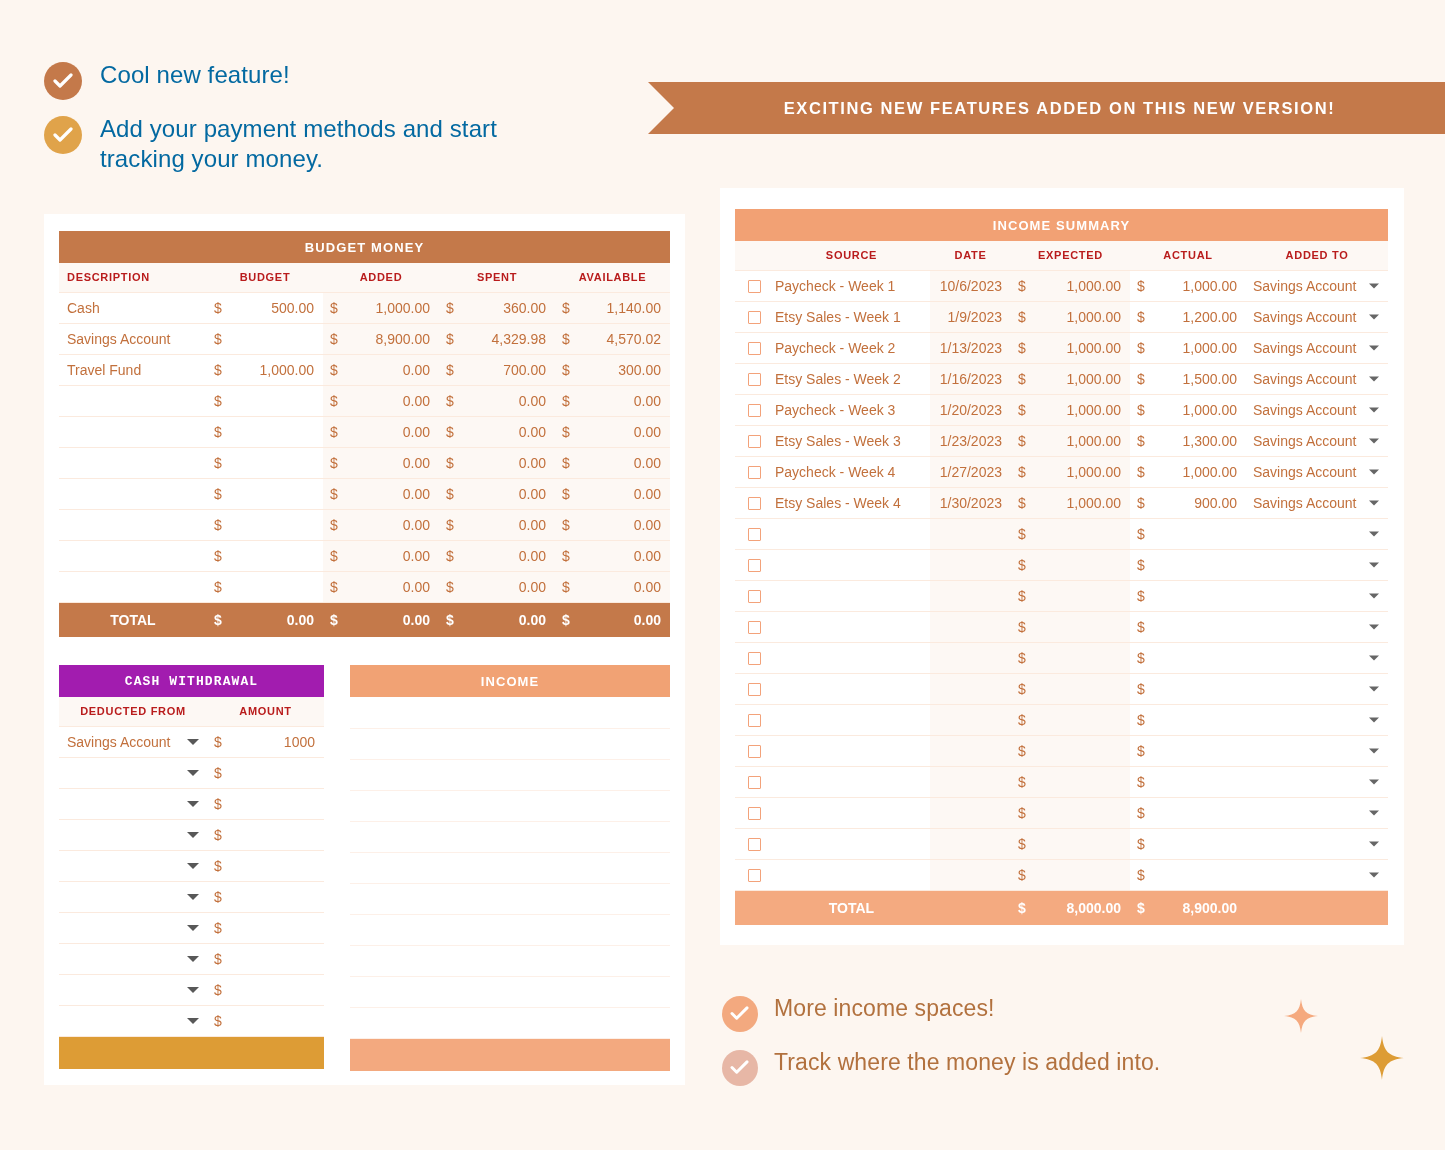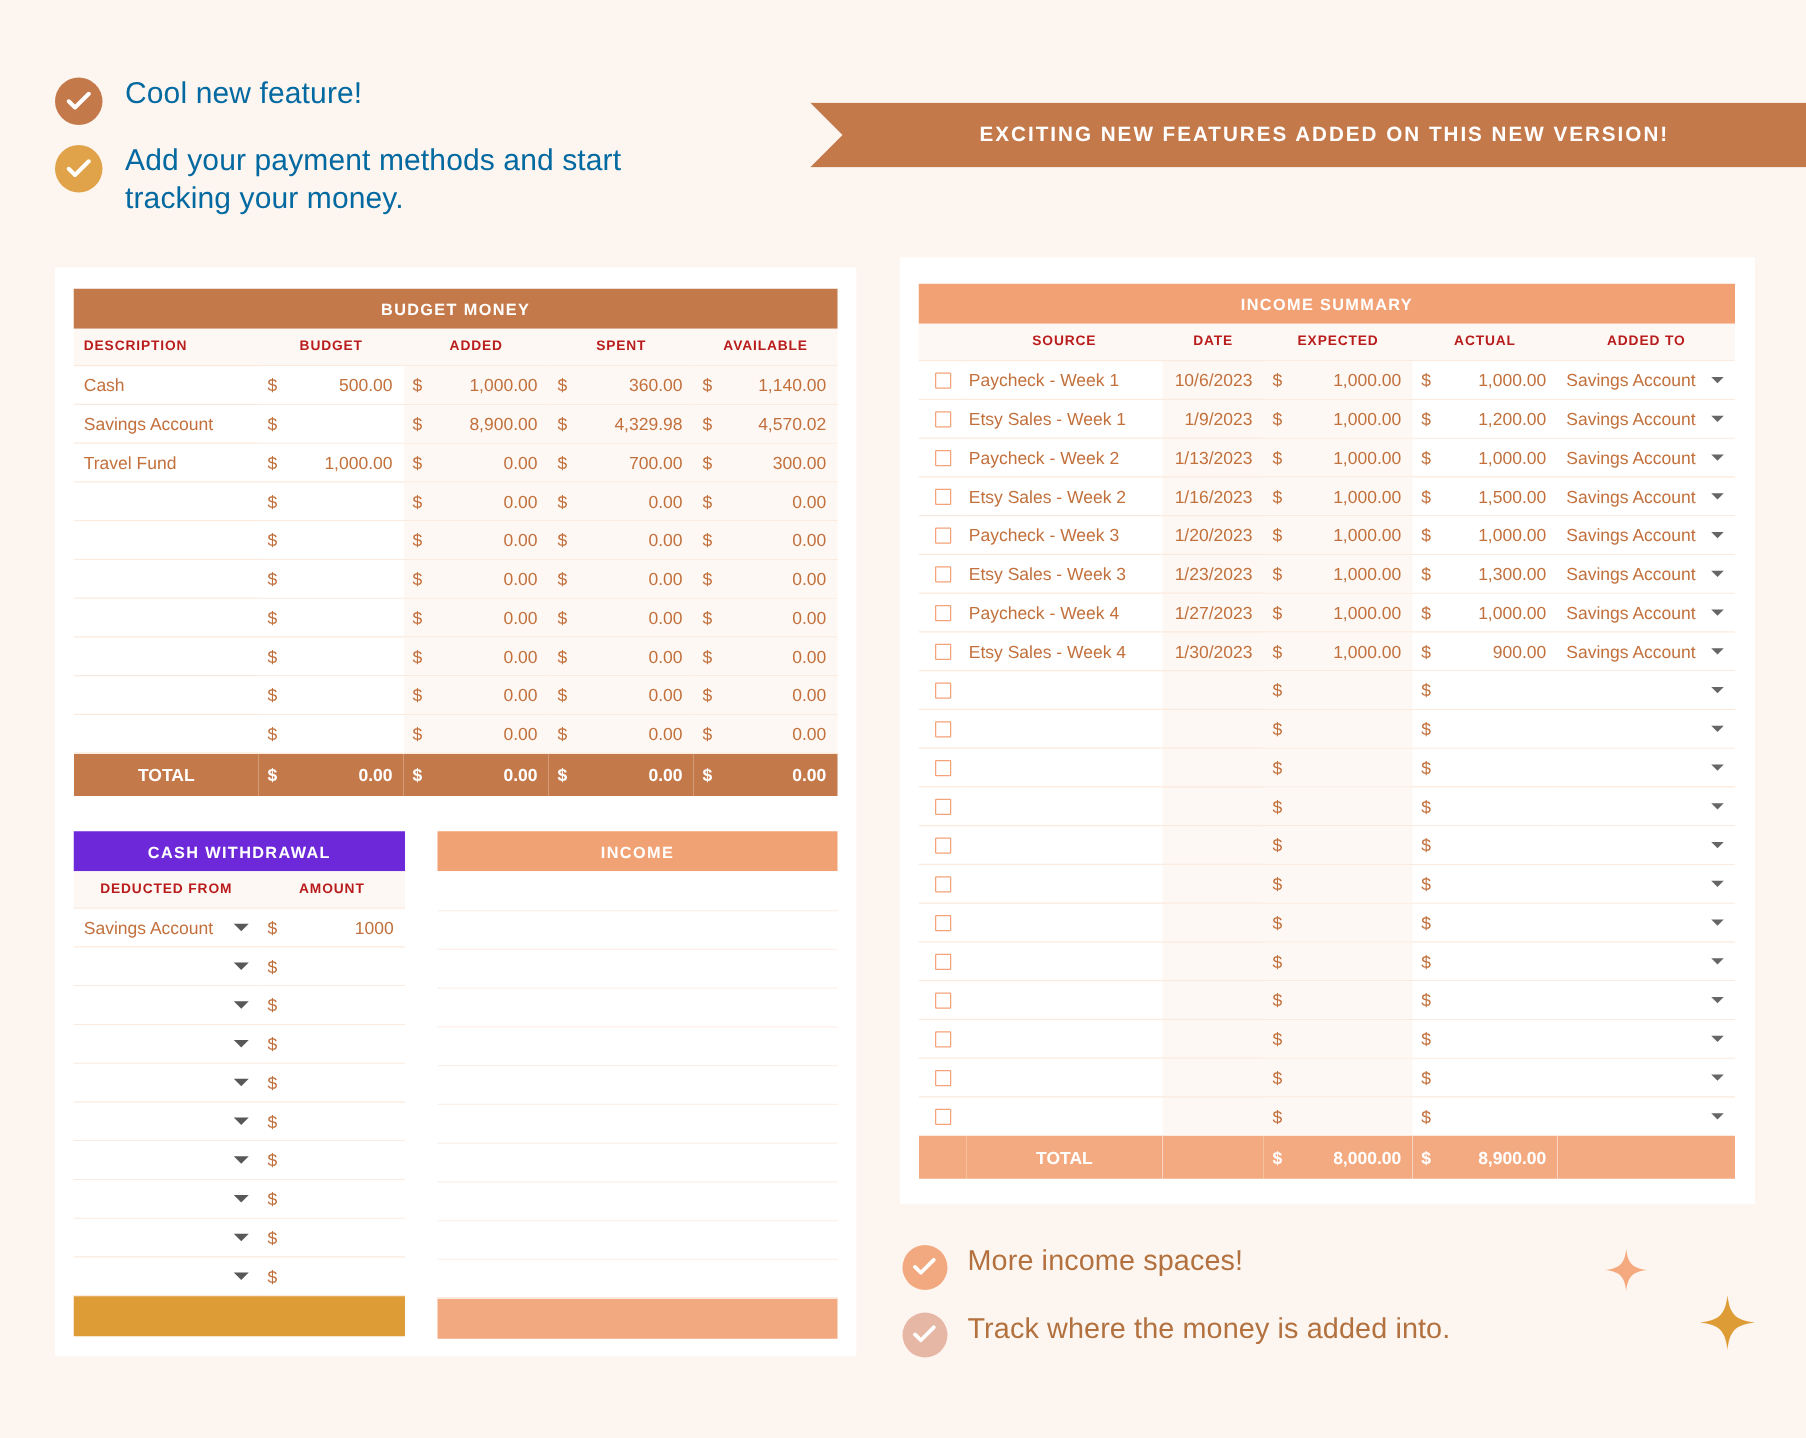--- a/index.html
+++ b/index.html
@@ -30,21 +30,21 @@
     clip-path: polygon(0 0, 100% 0, 100% 100%, 0 100%, 26px 50%);
   }
   .ribbon-text {
     font-size: 16.5px; font-weight: bold; letter-spacing: 1.6px;
     padding-left: 26px; white-space: nowrap;
   }
 
   
   .card { position: absolute; background: #fff; }
   #card-left  { left: 44px;  top: 214px; width: 641px; height: 871px; }
-  #card-right { left: 720px; top: 206px; width: 684px; height: 757px; }
+  #card-right { left: 720px; top: 188px; width: 684px; height: 757px; }
 
   
   table { border-collapse: collapse; table-layout: fixed; width: 100%; }
   td, th { padding: 0; }
 
   .tbl-title {
     color: #fff; font-size: 13px; font-weight: bold; letter-spacing: 1.1px;
     text-align: center; height: 32px; vertical-align: middle;
   }
   .colhdr {
@@ -69,21 +69,21 @@
   }
   .total-lbl { text-align: center; }
 
   
   #budget-table { position: absolute; left: 15px; top: 17px; width: 611px; }
   .hdr-budget { background: #c4794a; }
   .tot-budget td { background: #c4794a; }
 
   
   #cw-wrap { position: absolute; left: 15px; top: 451px; width: 265px; }
-  .hdr-cw { background: #6d28d9; }
+  .hdr-cw { background: #a21caf; font-family: Liberation Mono, monospace; }
   .cw-dd { position: relative; background: #fff; padding-left: 8px; }
   .caret {
     position: absolute; right: 8px; top: 50%; transform: translateY(-50%);
     width: 0; height: 0; border-left: 6px solid transparent;
     border-right: 6px solid transparent; border-top: 6px solid #585858;
   }
   .cw-foot { height: 33px; background: #dd9c35; }
 
   
   #notes-wrap { position: absolute; left: 306px; top: 451px; width: 320px; }

